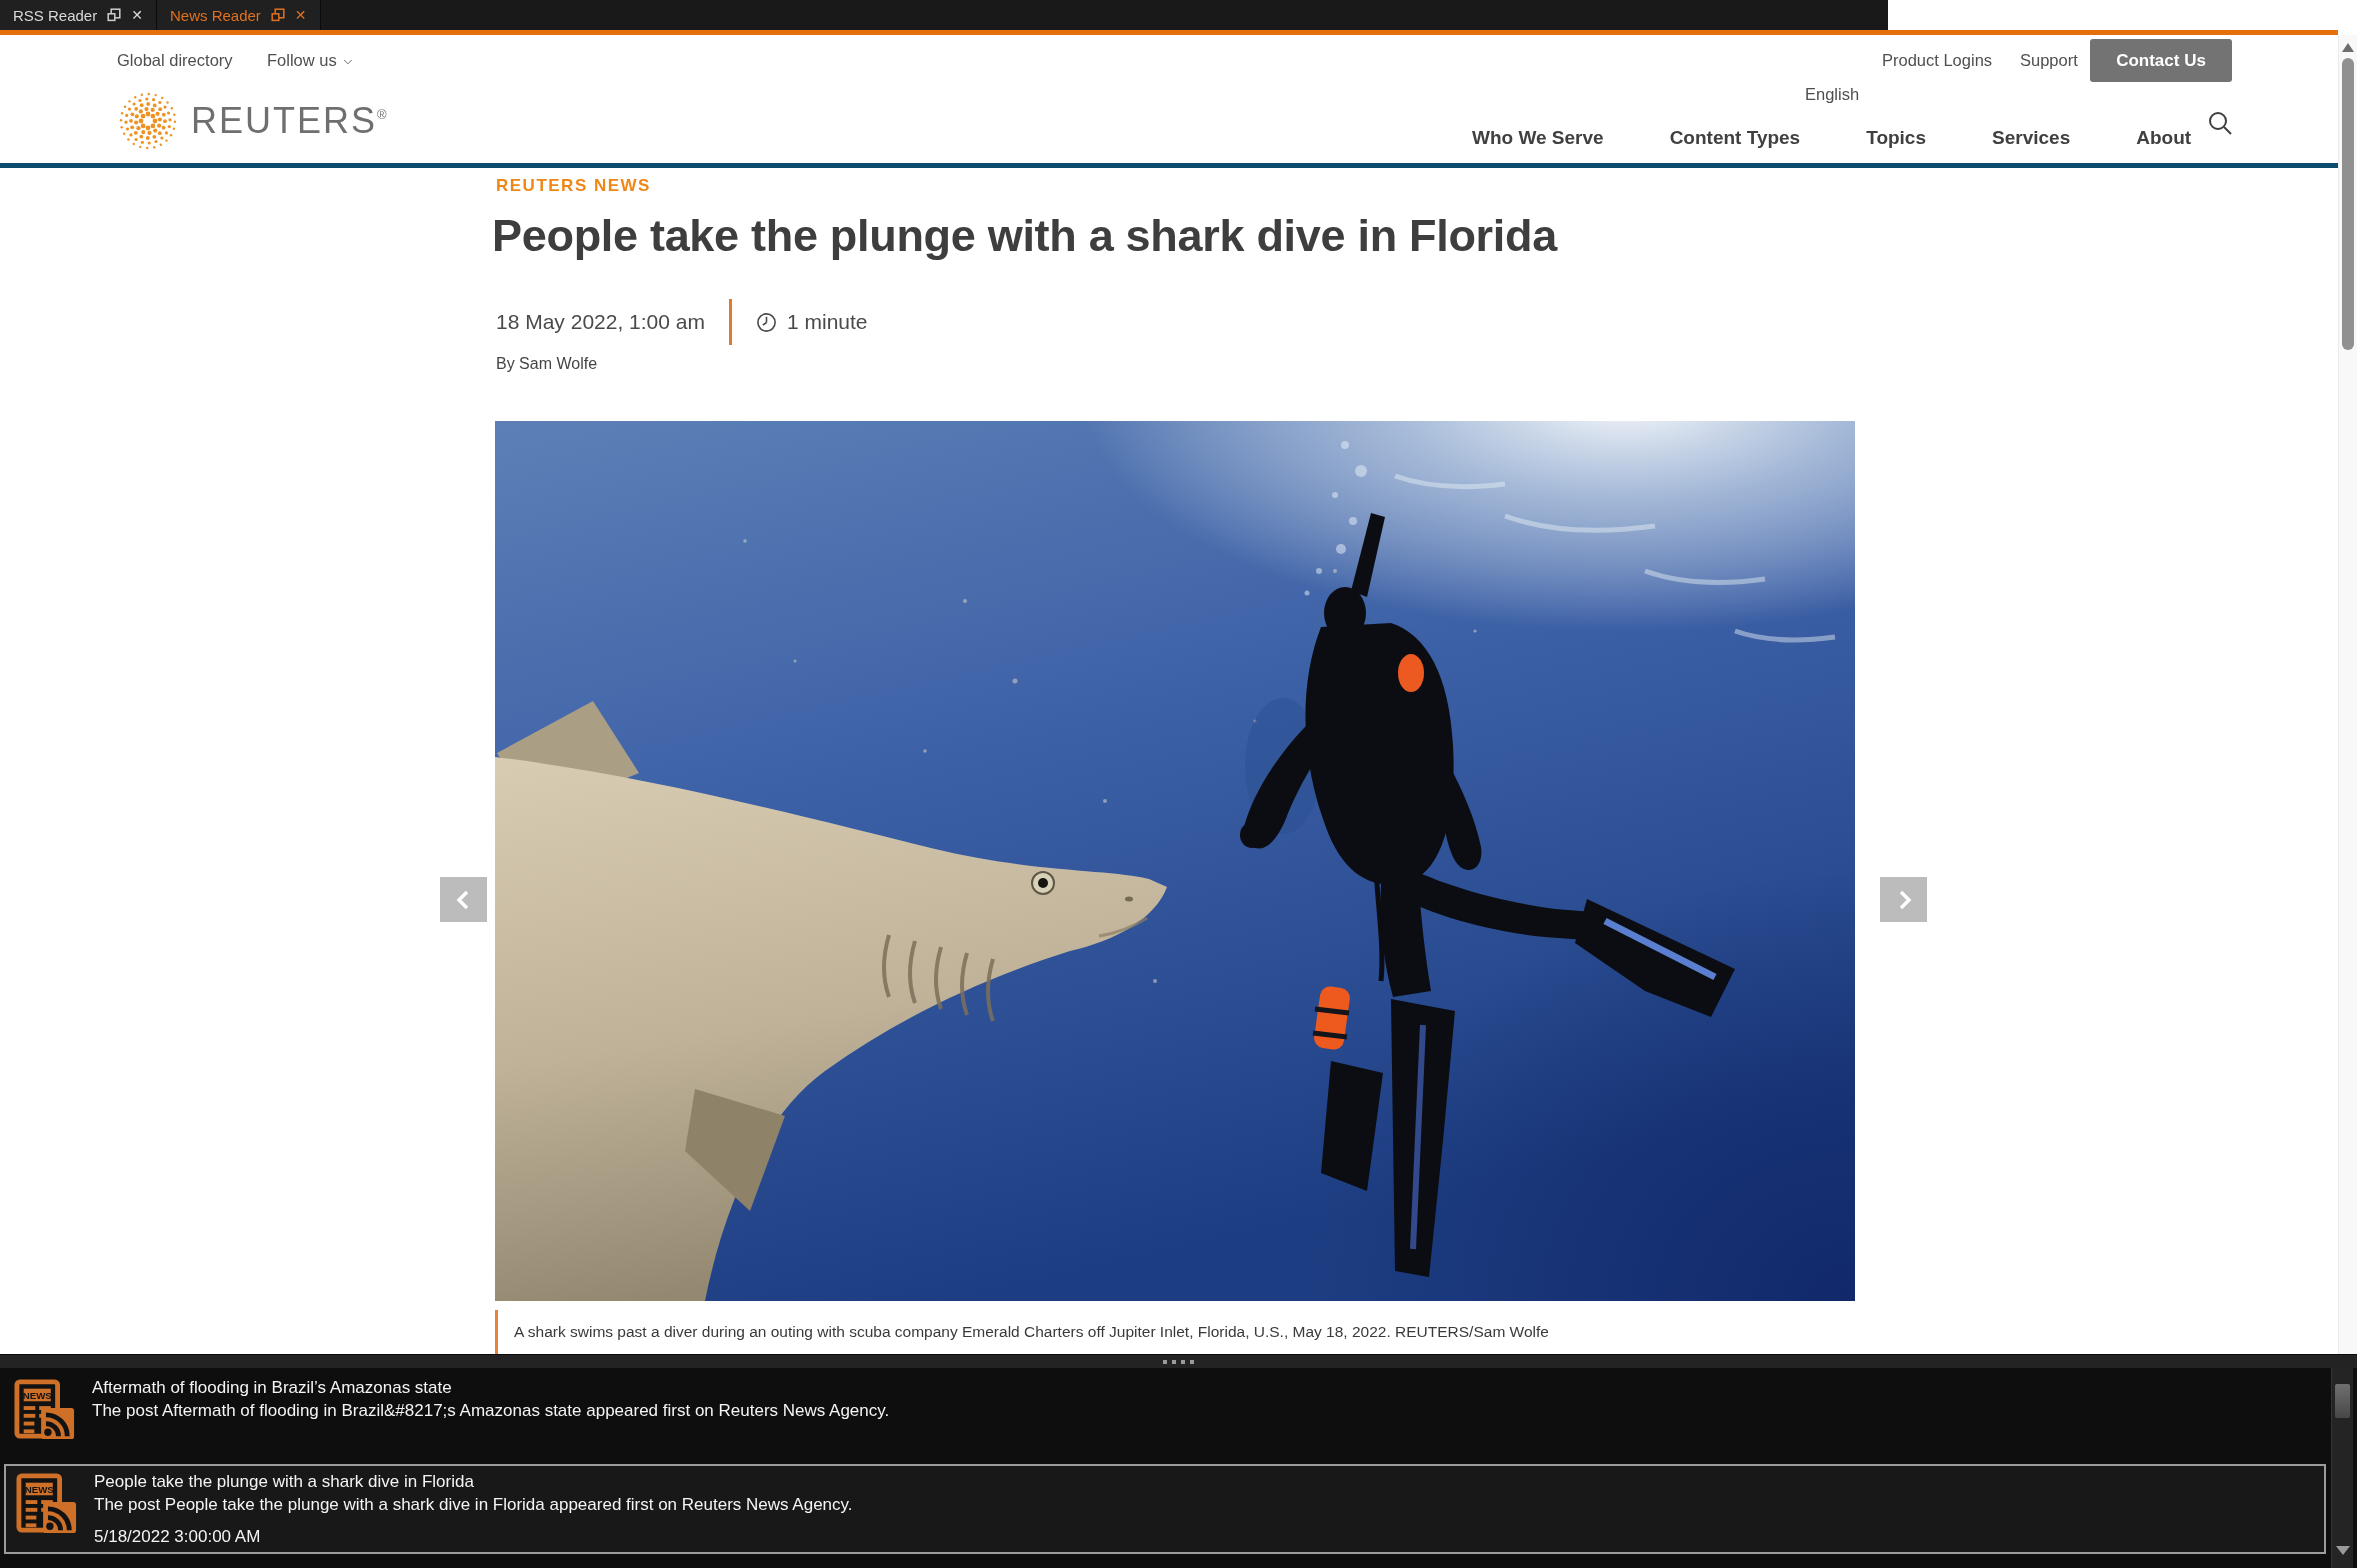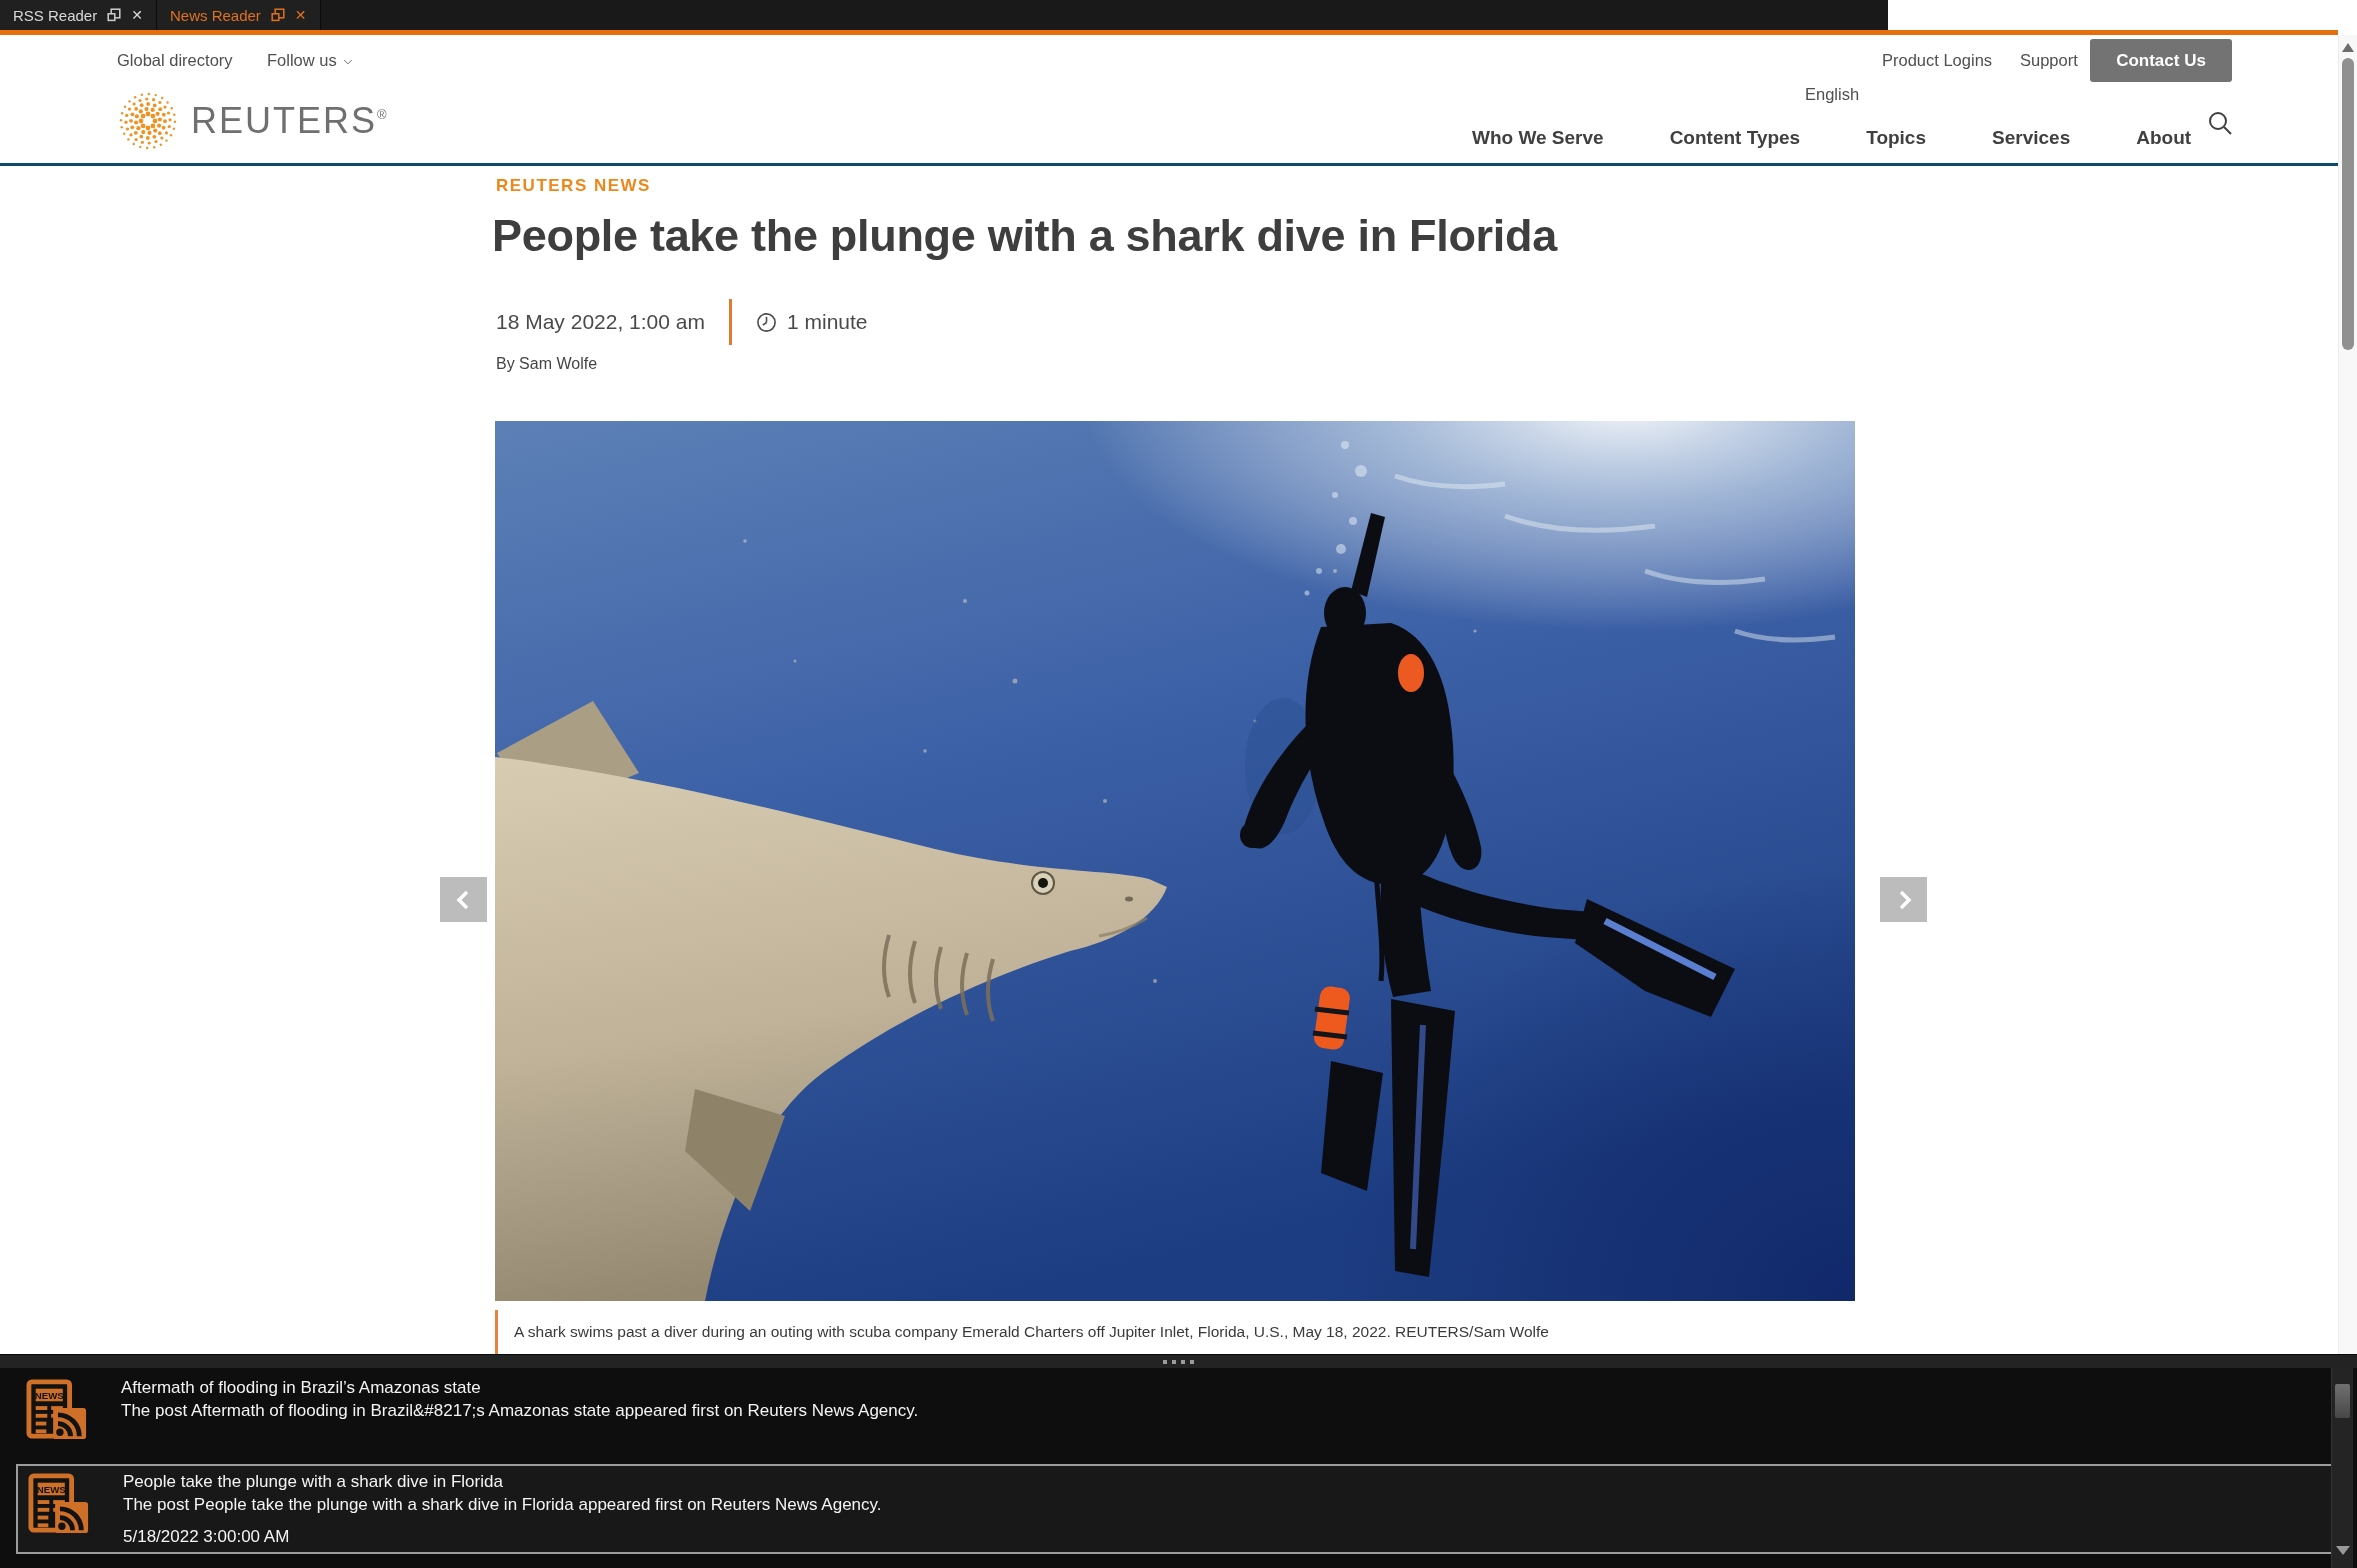--- a/index.html
+++ b/index.html
@@ -10,21 +10,21 @@
   .tabbar{position:absolute;left:0;top:0;width:1888px;height:30px;background:#191919;display:flex;}
   .tab{display:flex;align-items:center;gap:10px;padding:0 13px;background:#202020;
        border-right:1px solid #0b0b0b;color:#d9d9d9;font-size:15px;cursor:default;}
   .tab .tab-close{font-size:14px;line-height:1;}
   .tab.active{color:#e0711f;}
   .tab svg{display:block;}
   .accentline{position:absolute;left:0;top:30px;width:2338px;height:5px;background:#e56f0d;}
 
   
   .siteheader{position:absolute;left:0;top:35px;width:2338px;height:128px;background:#fff;
-              border-bottom:3px solid #0c4a6e;}
+              border-bottom:5px solid #0c4a6e;}
   .u-link{position:absolute;top:16px;font-size:16.5px;color:#4f4f4f;cursor:pointer;white-space:nowrap;}
   .chev{display:inline-block;margin-left:7px;color:#4f4f4f;font-size:11px;vertical-align:2px;}
   .contact-btn{position:absolute;left:2090px;top:4px;width:142px;height:43px;background:#737373;
                color:#fff;font-weight:700;font-size:17px;border:none;border-radius:3px;
                display:flex;align-items:center;justify-content:center;cursor:pointer;}
   .logo{position:absolute;left:117px;top:55px;display:flex;align-items:center;gap:12px;}
   .logo-text{font-size:36px;font-weight:400;color:#6f6f6f;letter-spacing:2px;}
   .logo-reg{font-size:13px;color:#6f6f6f;vertical-align:14px;}
   .mainnav{position:absolute;left:1472px;top:76px;display:flex;gap:66px;font-size:19px;
            font-weight:700;color:#404040;white-space:nowrap;}
@@ -53,22 +53,22 @@
            font-size:15.5px;color:#3a3a3a;}
 
   
   .splitter{position:absolute;left:0;top:1354px;width:2357px;height:14px;background:#232323;
             border-top:1px solid #0a0a0a;display:flex;align-items:center;justify-content:center;gap:5px;
             cursor:row-resize;}
   .grip-dot{width:4px;height:4px;background:#9a9a9a;}
 
   
   .feed{position:absolute;left:0;top:1368px;width:2357px;height:200px;background:#0e0e0e;color:#f4f4f4;}
-  .feed-item{position:absolute;left:16px;width:2322px;height:90px;display:flex;
-             padding:5px 10px;box-sizing:border-box;cursor:pointer;gap:17px;}
+  .feed-item{position:absolute;left:4px;width:2322px;height:90px;display:flex;
+             padding:5px 10px;box-sizing:border-box;cursor:pointer;}
   .feed-item.selected{border:2px solid #9c9c9c;background:#181818;}
   .feed-ic{flex:0 0 62px;height:62px;margin-top:2px;}
   .feed-txt{display:flex;flex-direction:column;margin-left:16px;flex:1;min-width:0;}
   .feed-title{font-size:17px;line-height:21px;}
   .feed-body{font-size:17px;line-height:21px;margin-top:2px;}
   .feed-date{font-size:17px;margin-top:auto;}
 
   .feed-scroll{position:absolute;left:2331px;top:0;width:21px;height:200px;background:#242424;
                border-left:1px solid #333;}
   .feed-thumb{position:absolute;left:3px;top:16px;width:15px;height:34px;border-radius:2px;

